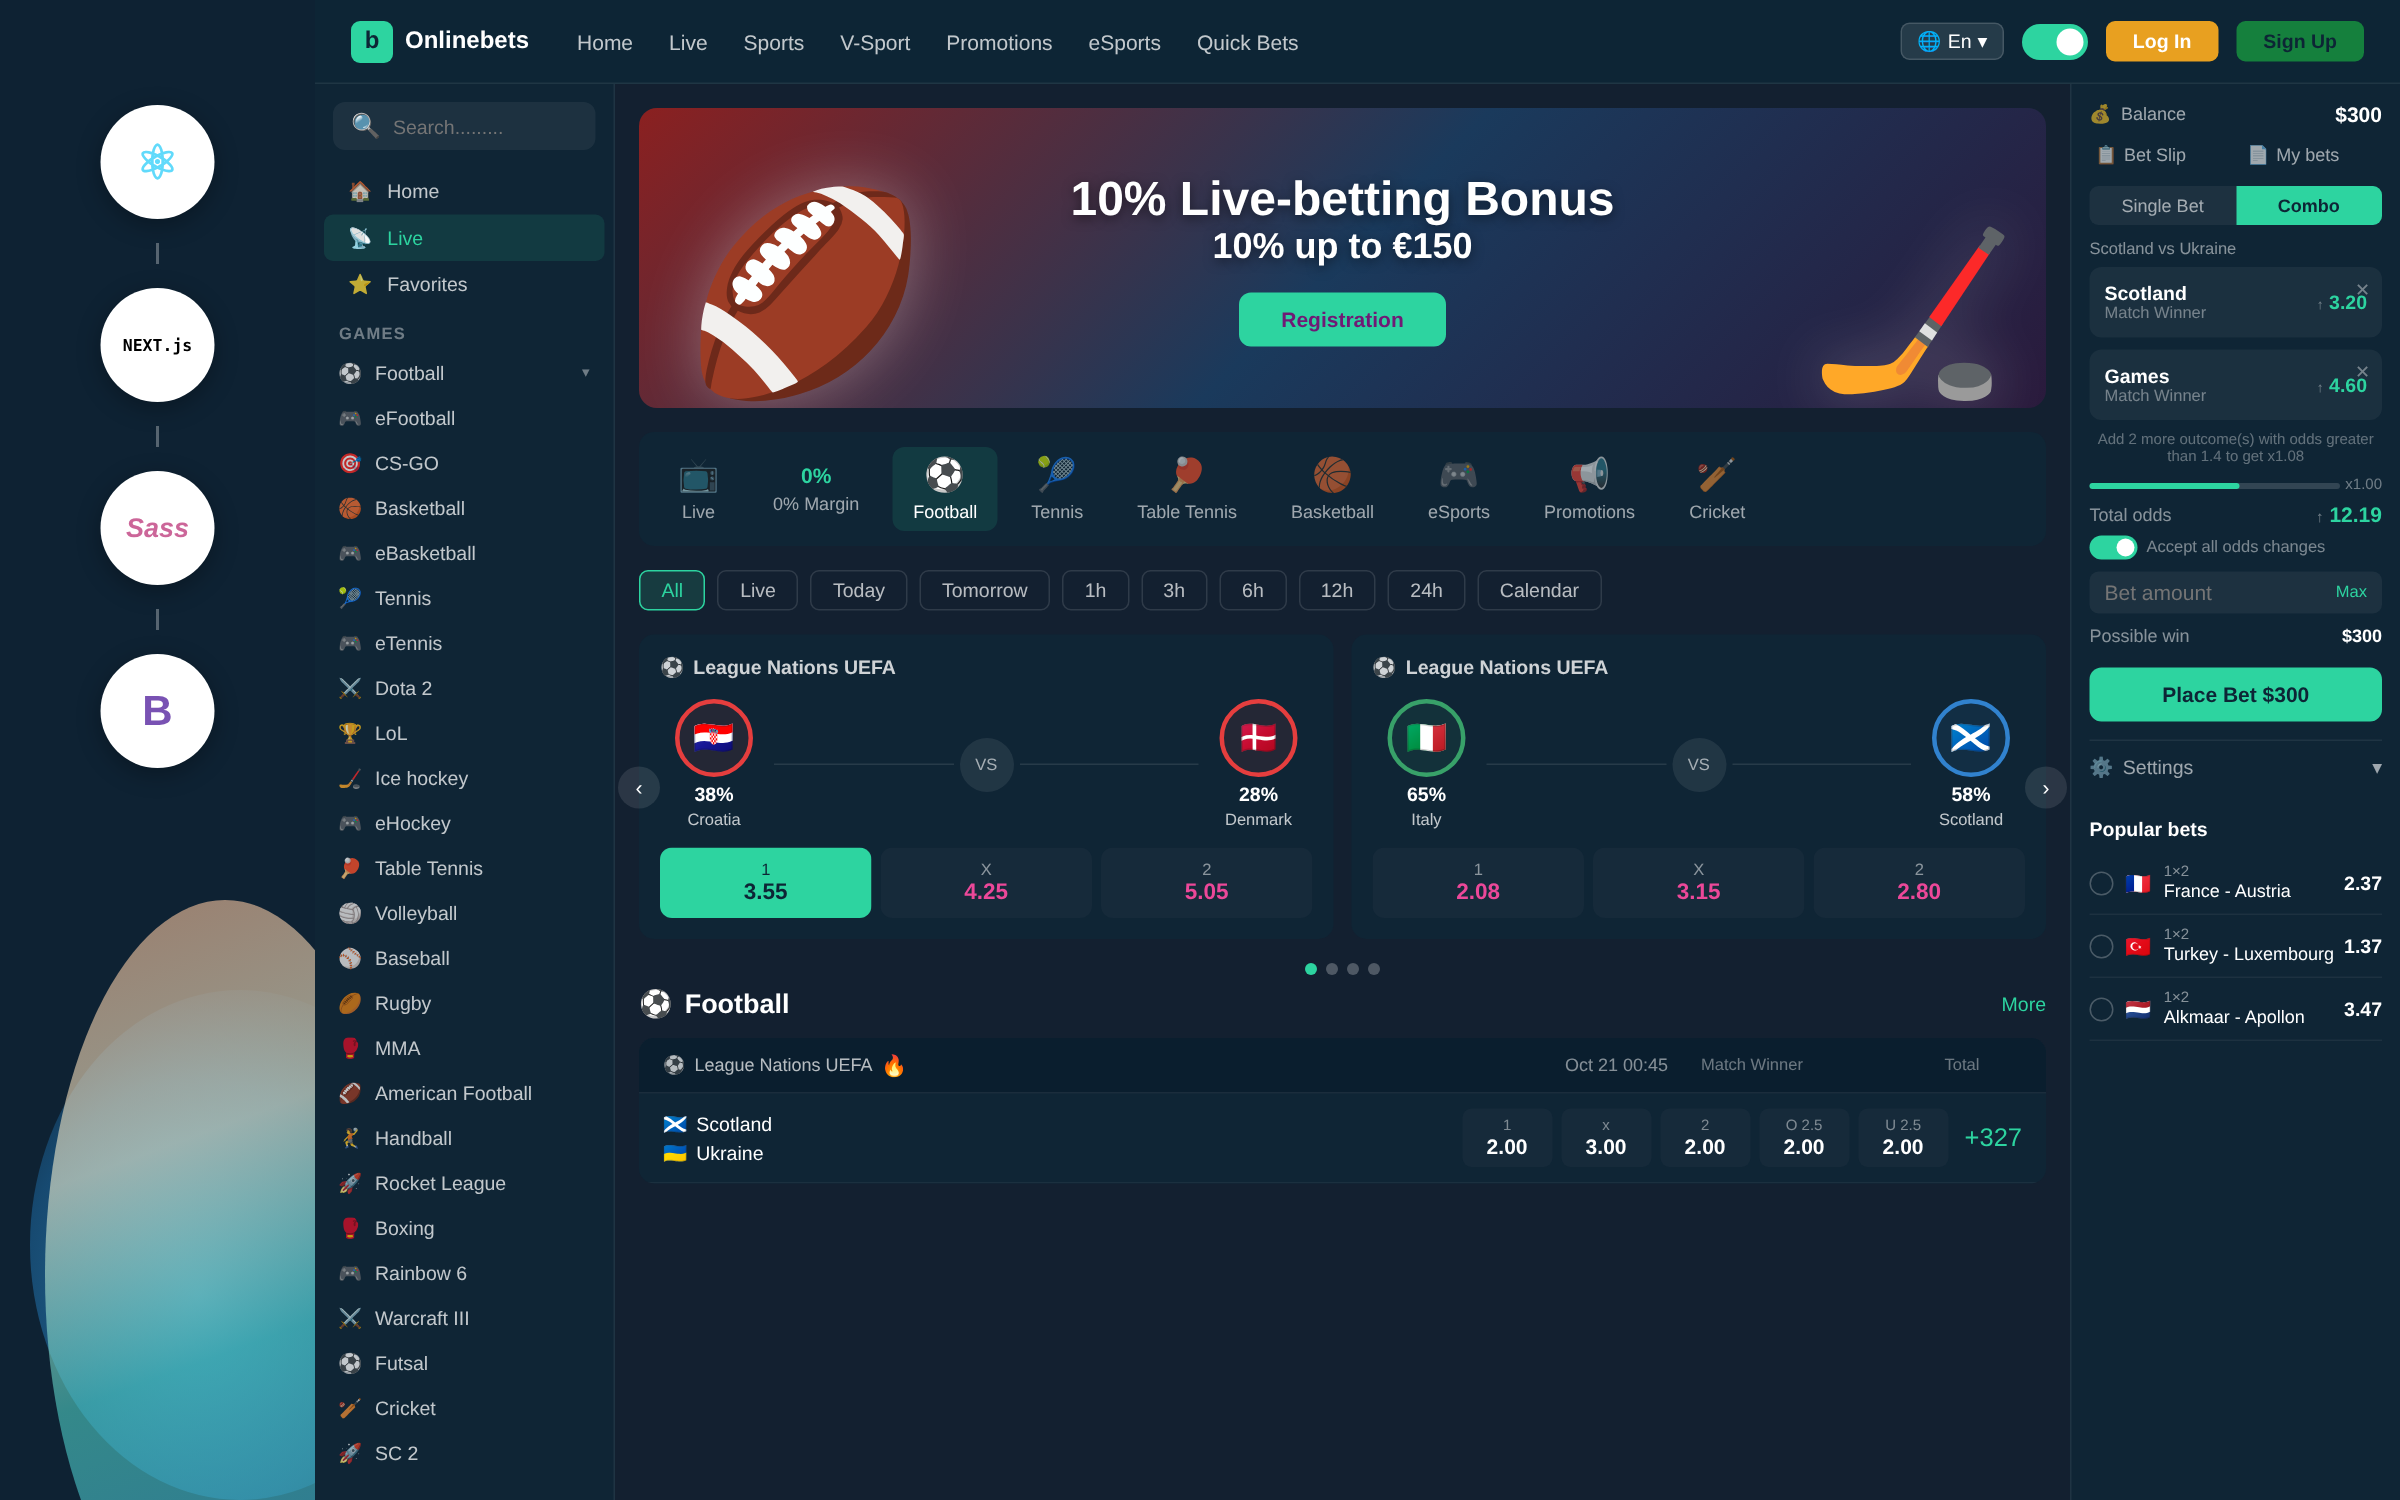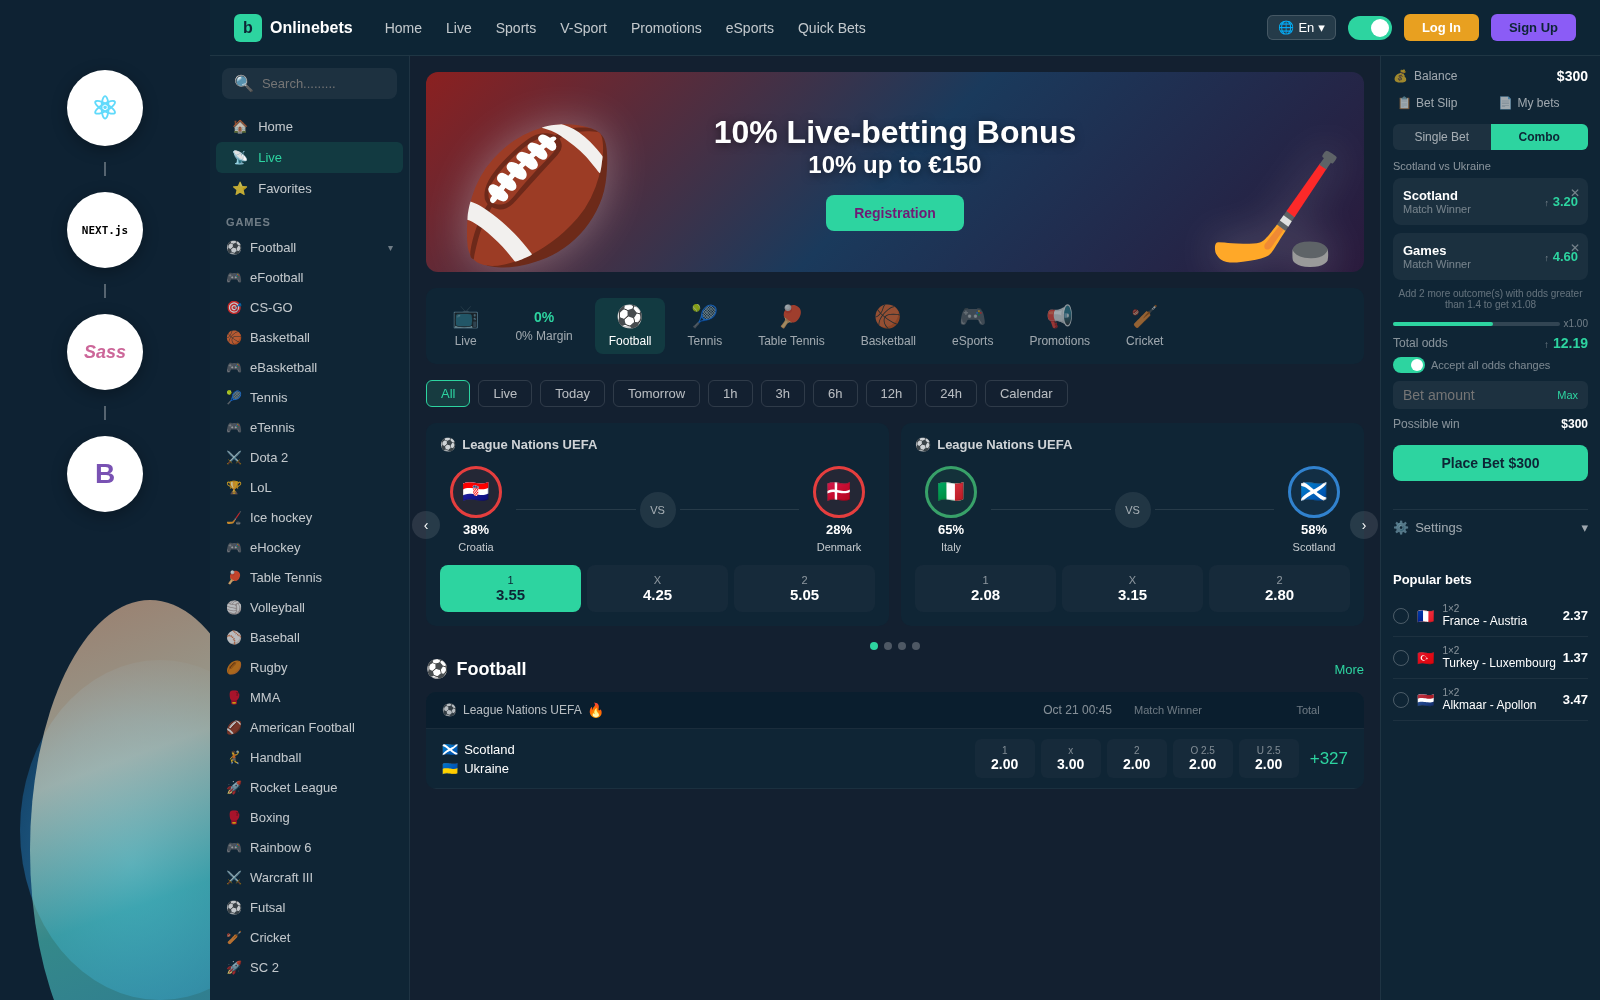--- a/index.html
+++ b/index.html
@@ -138,21 +138,21 @@
       background: #e8a020;
       color: #fff;
       border: none;
       border-radius: 6px;
       padding: 6px 18px;
       font-size: 13px;
       font-weight: 600;
       cursor: pointer;
     }
     .signup-btn {
-      background: #8b5cf6;
+      background: #15803d;
       color: #0d2535;
       border: none;
       border-radius: 6px;
       padding: 6px 18px;
       font-size: 13px;
       font-weight: 600;
       cursor: pointer;
     }
 
     
@@ -382,21 +382,21 @@
       background: #162a3a;
       border-radius: 8px;
       padding: 8px;
       text-align: center;
       cursor: pointer;
       border: 1px solid transparent;
       transition: all 0.2s;
     }
     .odds-btn.selected { background: #2dd4a0; }
     .odds-label { font-size: 11px; color: rgba(255,255,255,0.5); }
-    .odds-value { font-size: 15px; font-weight: 700; color: #ffffff; }
+    .odds-value { font-size: 15px; font-weight: 700; color: #ec4899; }
     .odds-btn.selected .odds-label, .odds-btn.selected .odds-value { color: #0d2535; }
 
     
     .carousel-dots {
       display: flex; justify-content: center; gap: 6px;
       margin: 8px 0;
     }
     .dot {
       width: 8px; height: 8px;
       border-radius: 50%;
@@ -500,21 +500,21 @@
       margin-bottom: 8px;
     }
     .balance-label {
       display: flex; align-items: center; gap: 6px;
       font-size: 12px; color: rgba(255,255,255,0.6);
     }
     .balance-value {
       font-size: 14px; font-weight: 700; color: #fff;
     }
     .bet-slip-section {
-      margin-bottom: 28px;
+      margin-bottom: 12px;
     }
     .bet-slip-match {
       background: rgba(255,255,255,0.05);
       border-radius: 8px;
       padding: 10px;
       margin-bottom: 8px;
       position: relative;
     }
     .bet-close {
       position: absolute; top: 8px; right: 8px;
@@ -599,21 +599,21 @@
       padding: 10px 0;
       border-top: 1px solid rgba(255,255,255,0.07);
       font-size: 13px; color: rgba(255,255,255,0.6);
       cursor: pointer;
     }
     .settings-left {
       display: flex; align-items: center; gap: 6px;
     }
     .popular-bets-title {
       font-size: 13px; font-weight: 600; color: #fff;
-      margin: 27px 0 8px;
+      margin: 16px 0 8px;
     }
     .popular-bet-item {
       display: flex; align-items: center; justify-content: space-between;
       padding: 8px 0;
       border-bottom: 1px solid rgba(255,255,255,0.06);
       cursor: pointer;
     }
     .pop-bet-left {
       display: flex; align-items: center; gap: 8px;
     }

